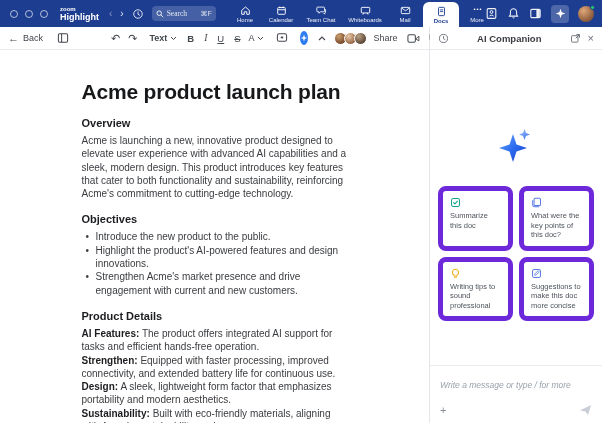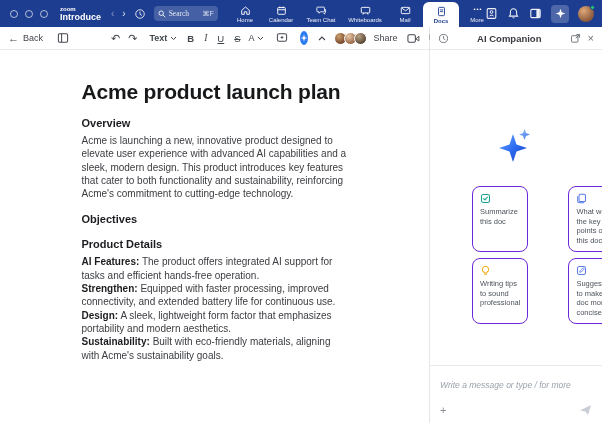--- a/index.html
+++ b/index.html
@@ -86,21 +86,21 @@
   
   .ai-panel { flex:1; display:flex; flex-direction:column; min-width:0; background:#fff; }
   .panel-header { height:23px; flex-shrink:0; display:flex; align-items:center; border-bottom:1px solid #e8eaed; padding:4px 8px; }
   .panel-title { flex:1; text-align:center; font-size:9.5px; font-weight:700; color:#3a3d42; }
   .ph-icon { display:flex; align-items:center; color:#6b7077; }
   .ph-right { display:flex; align-items:center; gap:7px; }
   .close-x { font-size:11px; color:#6b7077; line-height:1; }
   .panel-body { flex:1; display:flex; flex-direction:column; min-height:0; }
   .ai-logo { margin:78px auto 0; width:40px; height:36px; position:relative; }
   .cards { margin:22px 8px 0; display:grid; grid-template-columns:1fr 1fr; gap:6px; }
-  .card { border:1px solid #6d28d9; border-radius:8px; padding:6px 7px; min-height:37px; cursor:pointer; background:#fff;margin-left:34px; }
+  .card { border:5px solid #6d28d9; border-radius:8px; padding:6px 7px; min-height:37px; cursor:pointer; background:#fff; }
   .card .clabel { font-size:7.5px; line-height:9.5px; color:#4e545c; margin-top:3px; }
   .card svg { display:block; }
   .panel-input { margin-top:auto; border-top:1px solid #e8eaed; padding:8px 10px 7px; flex-shrink:0; }
   .panel-input input { width:100%; border:none; outline:none; font-size:8.5px; color:#3a3d42; background:transparent;font-style:italic; }
   .panel-input input::placeholder { color:#9aa1ab; }
   .input-row { display:flex; align-items:center; justify-content:space-between; margin-top:12px; }
   .plus-btn { font-size:11px; color:#8b9097; line-height:1; }
   .send-btn { display:flex; align-items:center; }
 </style>
 </head>
@@ -109,21 +109,21 @@
 <div class="app">
 
   <div class="topbar">
     <div class="traffic">
       <span></span>
       <span></span>
       <span></span>
     </div>
     <div class="logo">
       <span class="lg-top">zoom</span>
-      <span class="lg-bot">Introduce</span>
+      <span class="lg-bot">Highlight</span>
     </div>
     <div class="navbtns">
       <span class="navbtn dim">‹</span>
       <span class="navbtn">›</span>
       <span class="histicon">
         <svg width="12" height="12" viewBox="0 0 13 13">
             <circle cx="6.5" cy="6.5" r="4.6" fill="none" stroke="rgba(255,255,255,.9)" stroke-width="1"></circle>
             <path d="M6.5 4.2v2.6l1.7 1" fill="none" stroke="rgba(255,255,255,.9)" stroke-width="1" stroke-linecap="round"></path>
           </svg>
       </span>
@@ -289,20 +289,25 @@
       </div>
 
       <div class="doc-scroll">
         <div class="doc-body">
           <h1 class="doc-title">Acme product launch plan</h1>
 
           <div class="h2">Overview</div>
           <p class="para">Acme is launching a new, innovative product designed to elevate user experience with advanced AI capabilities and a sleek, modern design. This product introduces key features that cater to both functionality and sustainability, reinforcing Acme's commitment to cutting-edge technology.</p>
 
           <div class="h2">Objectives</div>
+          <ul class="bullets">
+            <li>Introduce the new product to the public.</li>
+            <li>Highlight the product's AI-powered features and design innovations.</li>
+            <li>Strengthen Acme's market presence and drive engagement with current and new customers.</li>
+          </ul>
 
           <div class="h2">Product Details</div>
           <p class="detail"><b>AI Features:</b><span> The product offers integrated AI support for tasks and efficient hands-free operation.</span></p>
           <p class="detail"><b>Strengthen:</b><span> Equipped with faster processing, improved connectivity, and extended battery life for continuous use.</span></p>
           <p class="detail"><b>Design:</b><span> A sleek, lightweight form factor that emphasizes portability and modern aesthetics.</span></p>
           <p class="detail"><b>Sustainability:</b><span> Built with eco-friendly materials, aligning with Acme's sustainability goals.</span></p>
 
         </div>
       </div>
     </div>

